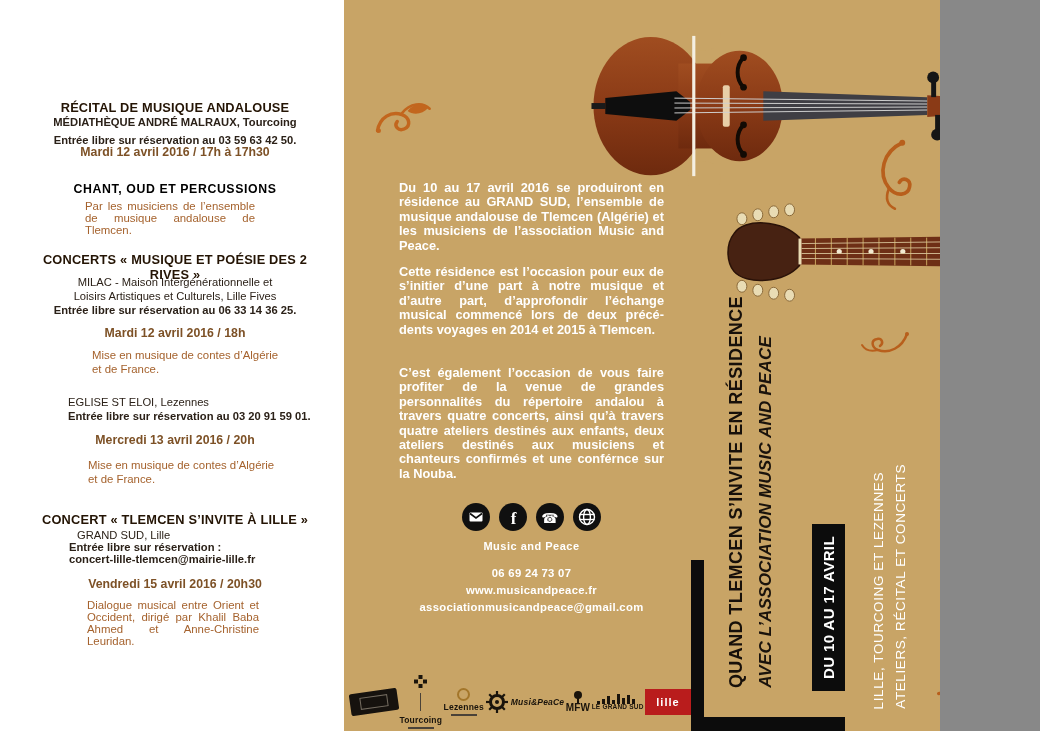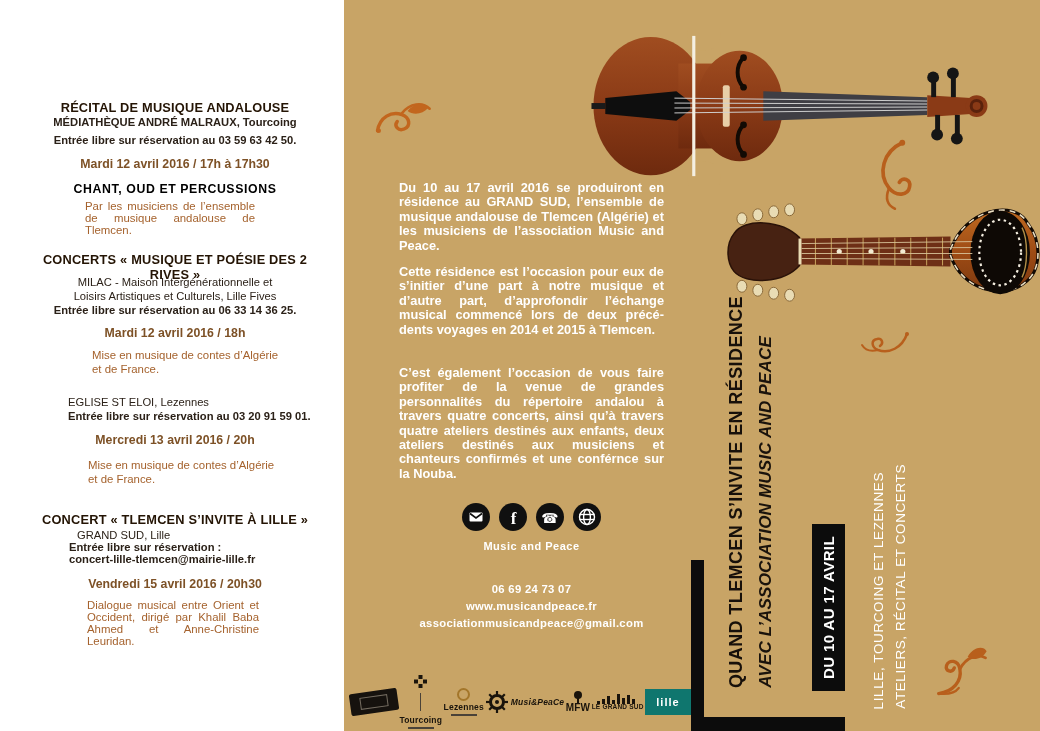--- a/index.html
+++ b/index.html
@@ -1,34 +1,34 @@
 <!DOCTYPE html>
 <html><head>
 <meta charset="utf-8">
 <style>
   html,body{margin:0;padding:0;background:#888;}
-  #page{position:relative;width:1040px;height:731px;background:#ffffff;overflow:hidden;
+  #page{position:relative;width:940px;height:731px;background:#ffffff;overflow:hidden;
         font-family:"Liberation Sans",sans-serif;}
   .abs{position:absolute;}
   
   .c{left:30px;width:290px;text-align:center;}
   .t1{font-size:12.8px;font-weight:bold;color:#241404;letter-spacing:.2px;}
   .t2{font-size:11.2px;color:#2b2118;}
   .t2b{font-size:11.2px;font-weight:bold;color:#2b2118;}
   .date{font-size:12.3px;font-weight:bold;color:#7d5126;}
   .subt{font-size:12.3px;font-weight:bold;color:#000000;letter-spacing:.6px;}
   .rust{font-size:11.4px;color:#a5622d;line-height:12px;}
   .just{text-align:justify;}
   
   #tan{left:344px;top:0;width:696px;height:731px;background:#c8a466;}
   .wpar{left:399px;width:265px;font-size:12.8px;font-weight:bold;color:#ffffff;
         line-height:14.4px;text-align:justify;}
   .cc{left:399px;width:265px;text-align:center;color:#ffffff;}
   .cname{font-size:11px;font-weight:bold;letter-spacing:.5px;}
-  .cline{font-size:11.3px;font-weight:bold;letter-spacing:.3px;margin-top:16px;}
+  .cline{font-size:11.3px;font-weight:bold;letter-spacing:.3px;}
   .icon-row{display:flex;justify-content:center;gap:9px;}
   
   .vrot{writing-mode:vertical-rl;transform:rotate(180deg);white-space:nowrap;}
   .vmain{font-size:18px;font-weight:bold;color:#17100a;letter-spacing:.4px;}
   .vsub{font-size:17px;font-weight:bold;font-style:italic;color:#1a130c;letter-spacing:.2px;}
   .vwhite{font-size:13.5px;color:#ffffff;letter-spacing:.6px;}
   #badge{left:812px;top:524px;width:33px;height:167px;background:#0c0c0c;
          display:flex;align-items:center;justify-content:center;}
   #badge span{font-size:15px;font-weight:bold;color:#ffffff;letter-spacing:.4px;}
   .blackbar{background:#0c0c0c;}
@@ -38,35 +38,35 @@
   .logo{display:flex;flex-direction:column;align-items:center;justify-content:center;
         color:#1a140c;line-height:1;}
   .logo .lbl{font-size:8.5px;font-weight:bold;letter-spacing:.2px;}
   .card{width:48px;height:22px;background:#16120e;border-radius:2px;transform:rotate(-8deg);
         display:flex;align-items:center;justify-content:center;}
   .card i{display:block;width:26px;height:10px;border:1px solid #746c60;}
   .tcg{flex-direction:column;gap:5px;}
   .tcg .sep{width:1px;height:18px;background:#4a4238;}
   .tagline{width:26px;height:2px;background:#4a4238;margin-top:2px;}
   .crest{width:9px;height:9px;border:2px solid #a3762a;border-radius:50%;margin-bottom:2px;}
-  .lillebox{width:46px;height:26px;background:#0f766e;display:flex;align-items:center;
+  .lillebox{width:46px;height:26px;background:#b91c1c;display:flex;align-items:center;
             justify-content:center;}
   .lillebox .lbl{color:#ffffff;font-size:11px;letter-spacing:1px;}
   .gs .lbl{font-size:6.5px;}
   svg{display:block;}
 </style>
 </head>
 <body>
 
 <div id="page">
 
   <div class="abs c t1" style="top:100px">RÉCITAL DE MUSIQUE ANDALOUSE</div>
   <div class="abs c t2b" style="top:116px">MÉDIATHÈQUE ANDRÉ MALRAUX, Tourcoing</div>
   <div class="abs c t2b" style="top:134px">Entrée libre sur réservation au 03 59 63 42 50.</div>
-  <div class="abs c date" style="top:157px">Mardi 12 avril 2016 / 17h à 17h30</div>
+  <div class="abs c date" style="top:145px">Mardi 12 avril 2016 / 17h à 17h30</div>
   <div class="abs c subt" style="top:182px">CHANT, OUD ET PERCUSSIONS</div>
   <div class="abs rust just" style="left:85px;top:200px;width:170px">Par les musiciens de l’ensemble de musique andalouse de Tlemcen.</div>
 
   <div class="abs c t1" style="top:252px">CONCERTS « MUSIQUE ET POÉSIE DES 2 RIVES »</div>
   <div class="abs c t2" style="top:290px">Loisirs Artistiques et Culturels, Lille Fives</div>
   <div class="abs c t2" style="top:276px">MILAC - Maison Intergénérationnelle et</div>
   <div class="abs c t2b" style="top:304px">Entrée libre sur réservation au 06 33 14 36 25.</div>
   <div class="abs c date" style="top:326px">Mardi 12 avril 2016 / 18h</div>
   <div class="abs rust" style="left:92px;top:349px">Mise en musique de contes d’Algérie</div>
   <div class="abs rust" style="left:92px;top:363px">et de France.</div>

